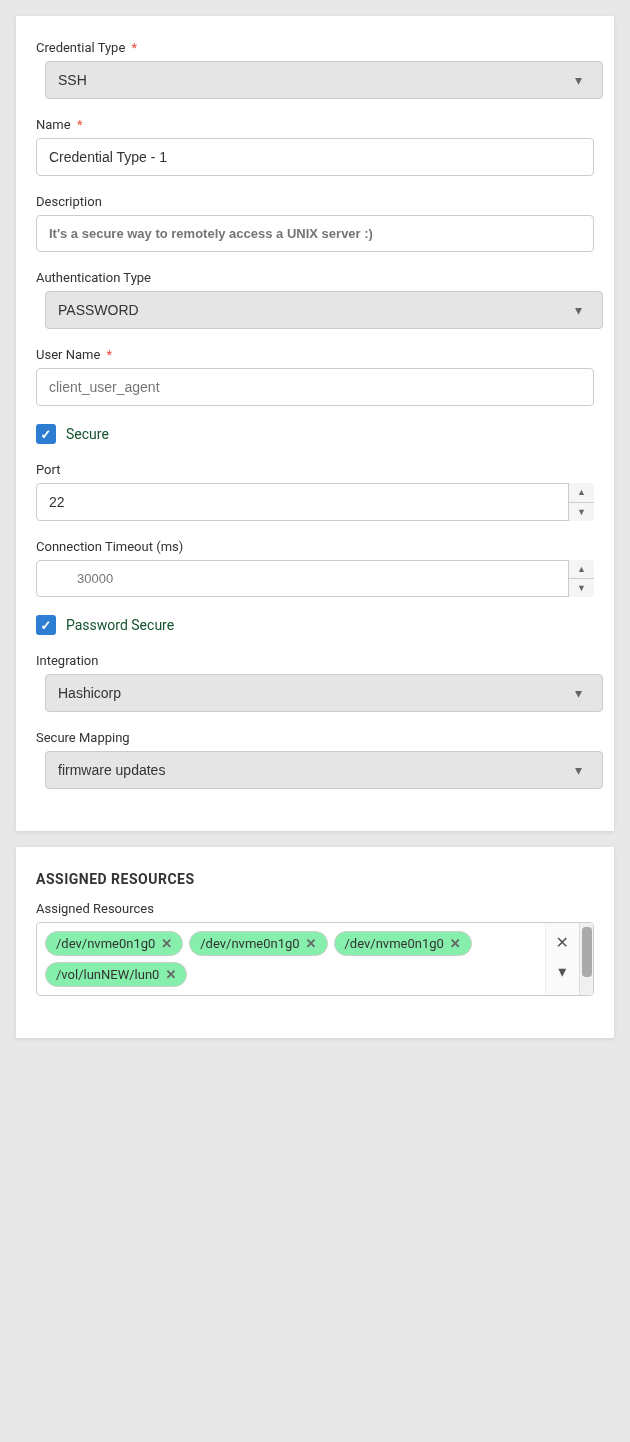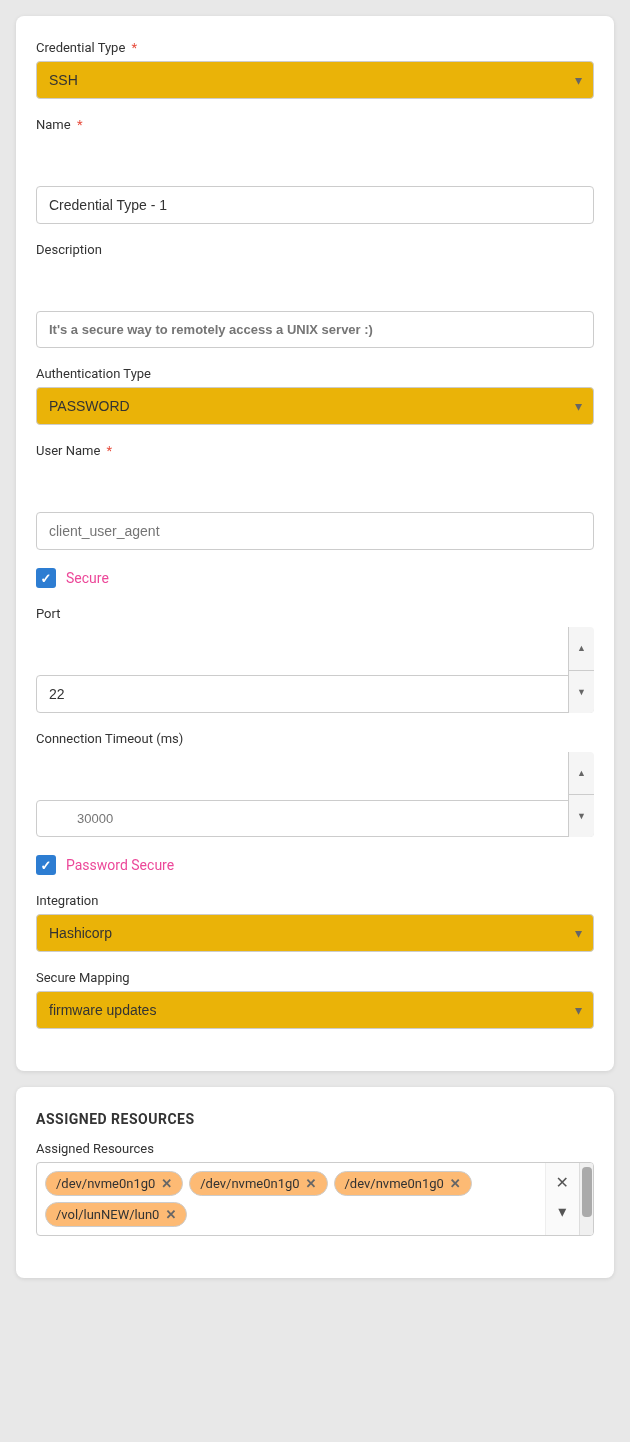--- a/index.html
+++ b/index.html
@@ -5,21 +5,21 @@
     * { box-sizing: border-box; margin: 0; padding: 0; }
     body {
       font-family: -apple-system, BlinkMacSystemFont, 'Segoe UI', Roboto, sans-serif;
       background: #e8e8e8;
       width: 630px;
       min-height: 1442px;
     }
 
     .card {
       background: #fff;
-      border-radius: 8px;
+      border-radius: 0;
       margin: 16px;
       padding: 24px 20px;
       box-shadow: 0 1px 4px rgba(0,0,0,0.1);
     }
 
     .form-group {
       margin-bottom: 18px;
     }
 
     .form-label {
@@ -37,38 +37,38 @@
     .form-control {
       width: 100%;
       border: 1px solid #ccc;
       border-radius: 4px;
       padding: 10px 12px;
       font-size: 14px;
       color: #333;
       background: #fff;
       outline: none;
       appearance: none;
-      margin-top: 48px;
     }
 
     .select-wrapper {
       position: relative;
     }
 
     .select-wrapper select {
       width: 100%;
       border: 1px solid #ccc;
       border-radius: 4px;
       padding: 10px 38px 10px 12px;
       font-size: 14px;
       color: #333;
-      background: #eab308;
+      background: #e5e5e5;
       outline: none;
       appearance: none;
       cursor: pointer;
+      margin-left: 9px;
     }
 
     .select-chevron {
       position: absolute;
       right: 12px;
       top: 50%;
       transform: translateY(-50%);
       pointer-events: none;
       color: #666;
       font-size: 14px;
@@ -152,41 +152,41 @@
     }
 
     .checkbox-custom .checkmark {
       color: #fff;
       font-size: 13px;
       font-weight: bold;
     }
 
     .checkbox-label {
       font-size: 14px;
-      color: #ec4899;
+      color: #14532d;
     }
 
     
     .section-title {
       font-size: 14px;
       font-weight: 700;
       color: #333;
       letter-spacing: 0.5px;
       margin-bottom: 14px;
     }
 
     .resource-tag {
       display: flex;
       align-items: center;
       border: 1px solid #ccc;
       border-radius: 16px;
       padding: 4px 10px;
       font-size: 13px;
       color: #333;
-      background: #fdba74;
+      background: #86efac;
       gap: 6px;
     }
 
     .tag-remove {
       cursor: pointer;
       color: #666;
       font-size: 13px;
       font-weight: bold;
       background: none;
       border: none;

